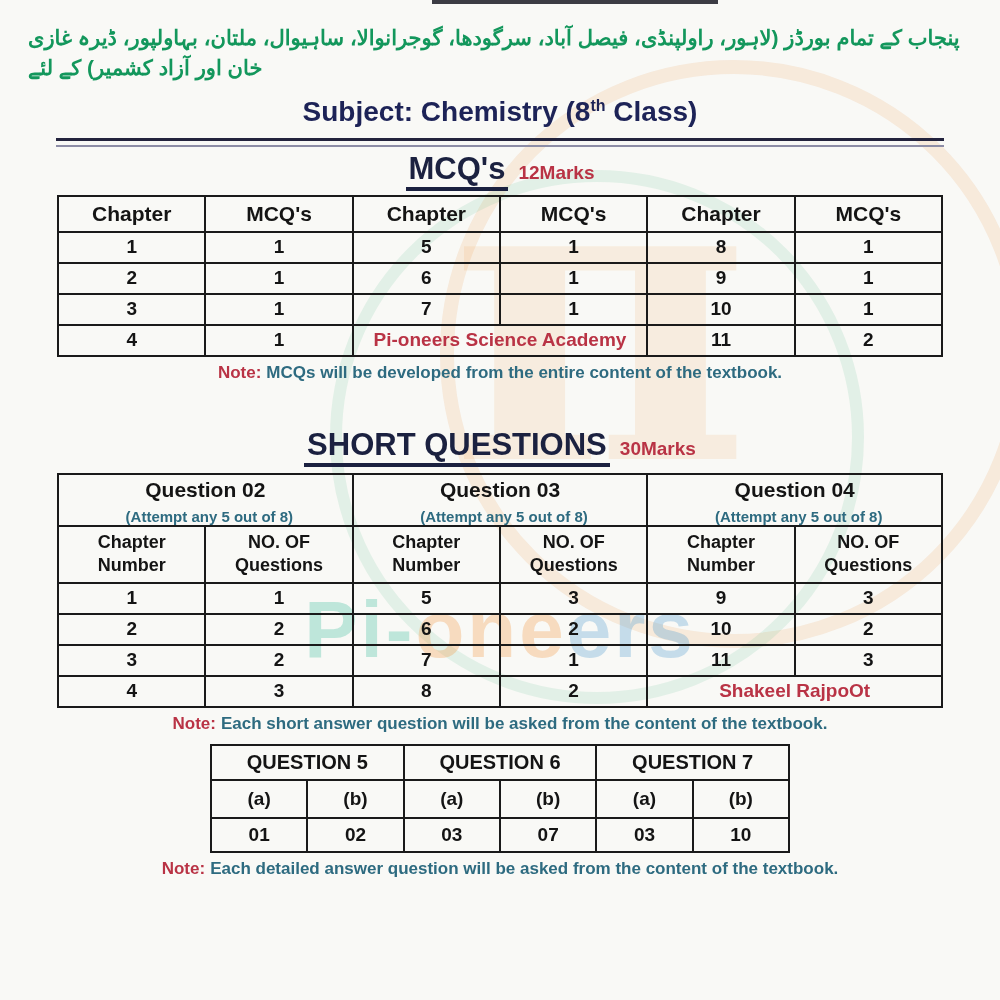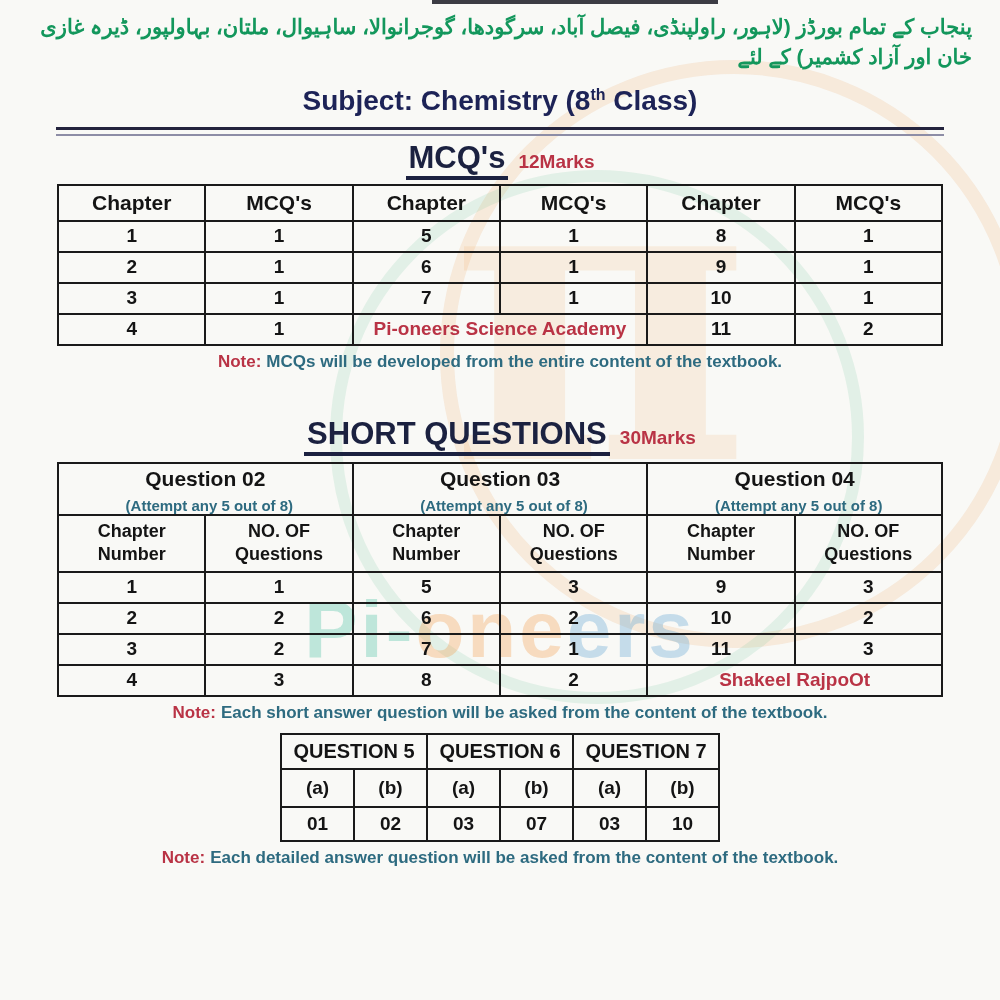--- a/index.html
+++ b/index.html
@@ -22,22 +22,22 @@
              font-size: 80px; font-weight: bold; letter-spacing: 3px; }
   .wm-t1 { color: rgba(70,190,160,0.33); }
   .wm-t2 { color: rgba(242,158,80,0.33); }
   .wm-t3 { color: rgba(90,160,210,0.33); }
 
   
   .content { position: relative; z-index: 1; }
   .top-strip { position: absolute; top: 0; left: 432px; width: 286px; height: 4px; background: #3c3c44; }
 
   .urdu-top {
-    direction: rtl; text-align: right;
-    padding: 12px 28px 0 28px;
+    direction: rtl; text-align: left;
+    padding: 23px 28px 0 28px;
     color: #13975c; font-size: 21px; font-weight: bold; line-height: 1.45;
   }
   .subject {
     margin-top: 12px; text-align: center;
     color: #1d2357; font-size: 28px; font-weight: bold;
   }
   .subject sup { font-size: 16px; }
   .separator {
     width: 888px; margin: 10px auto 2px auto; height: 4px;
     border-top: 3px solid #23233d; border-bottom: 2px solid #8d8da6;
@@ -68,21 +68,21 @@
   .note .txt { color: #2e6b80; margin-left: 5px; }
 
   .short-title { margin-top: 44px; }
   .sq-table { margin-top: 10px; }
   .sq-table .q-group { font-size: 21px; line-height: 1.15; padding: 3px 0 4px 0; text-align: center; }
   .sq-table .q-attempt { font-size: 15px; color: #2e6b80; margin-top: 2px; padding-left: 8px; }
   .sq-table .colhead { font-size: 18px; line-height: 1.3; padding: 4px 0; }
   .sq-table .colhead span { display: block; }
 
   .long-title { margin-top: 46px; }
-  .long-table { width: 440px; margin-top: 10px; }
+  .long-table { width: 580px; margin-top: 10px; }
   .long-table th { font-size: 20px; height: 33px; }
   .long-table .ab td { font-size: 19px; height: 36px; }
   .long-table .vals td { font-size: 19px; height: 32px; border-radius: 13px; }
 
   .urdu-bottom {
     direction: rtl; text-align: center;
     margin-top: 50px; padding: 0 30px;
     color: #13975c; font-weight: bold; line-height: 2.1;
   }
   .urdu-bottom .line1 { font-size: 20px; }

